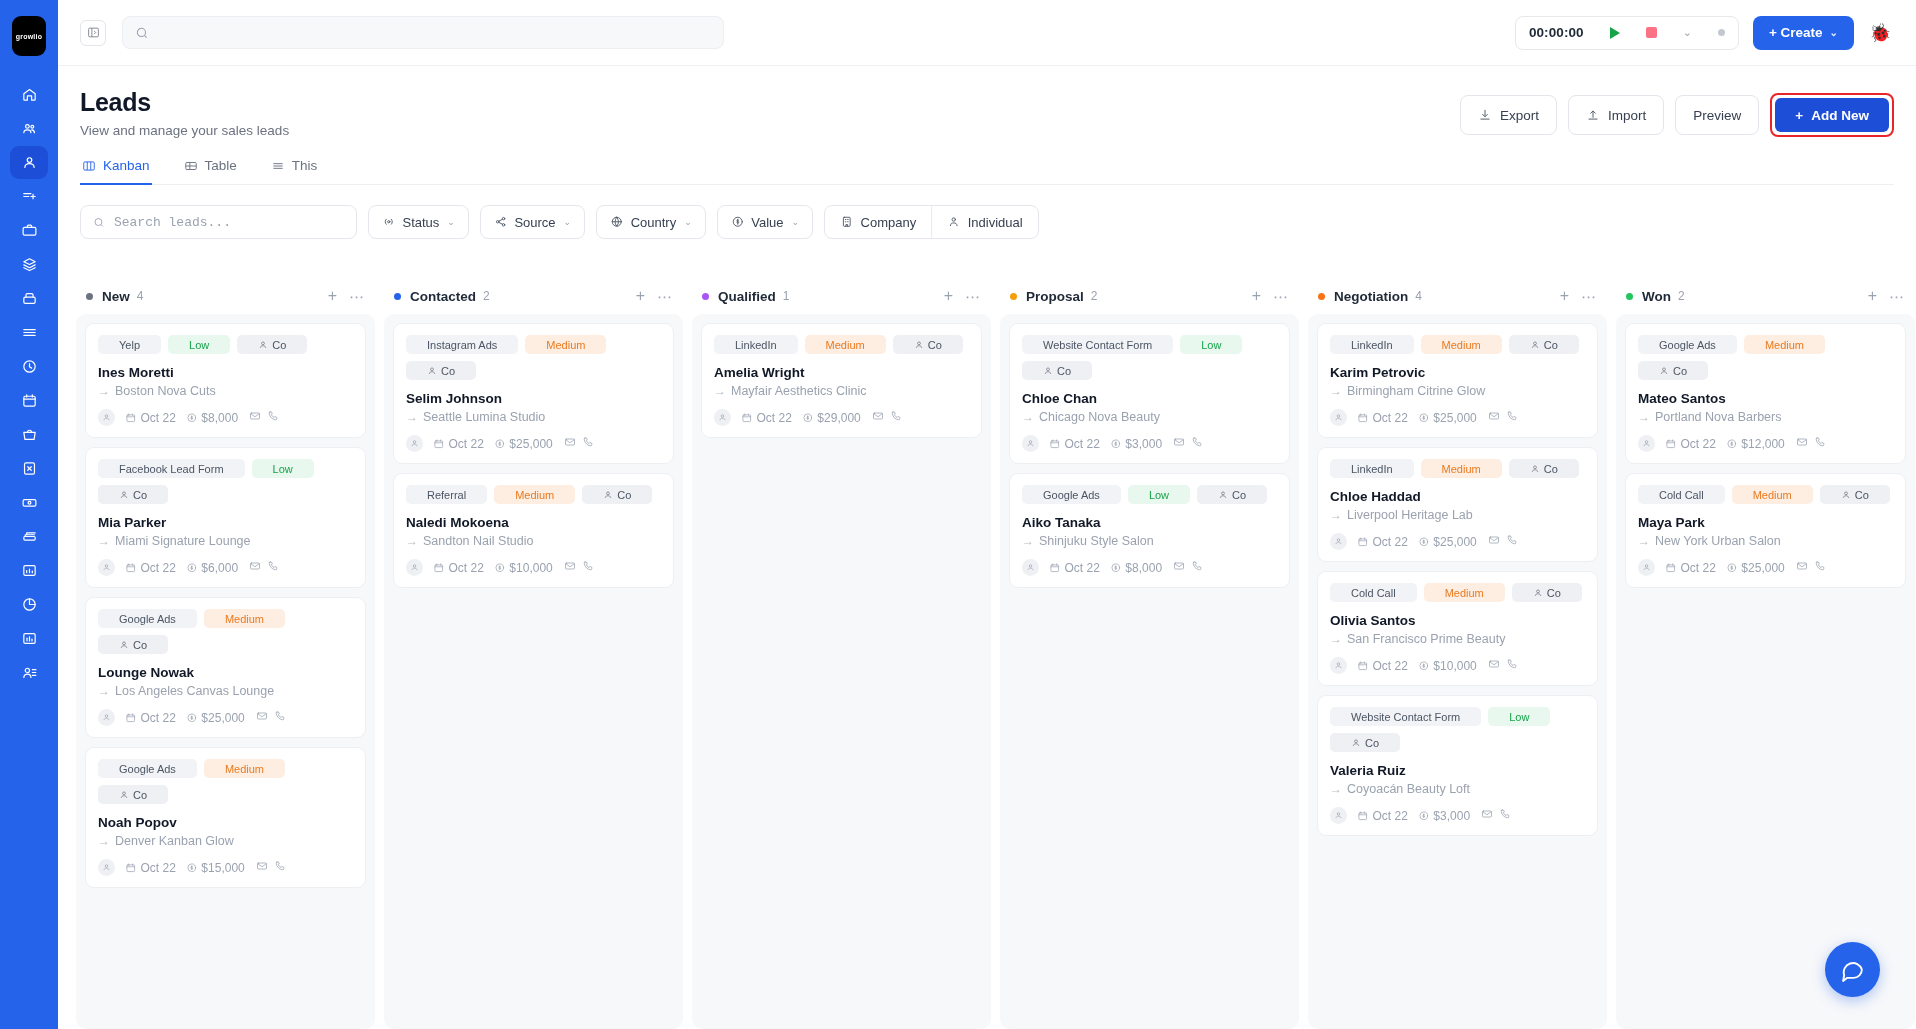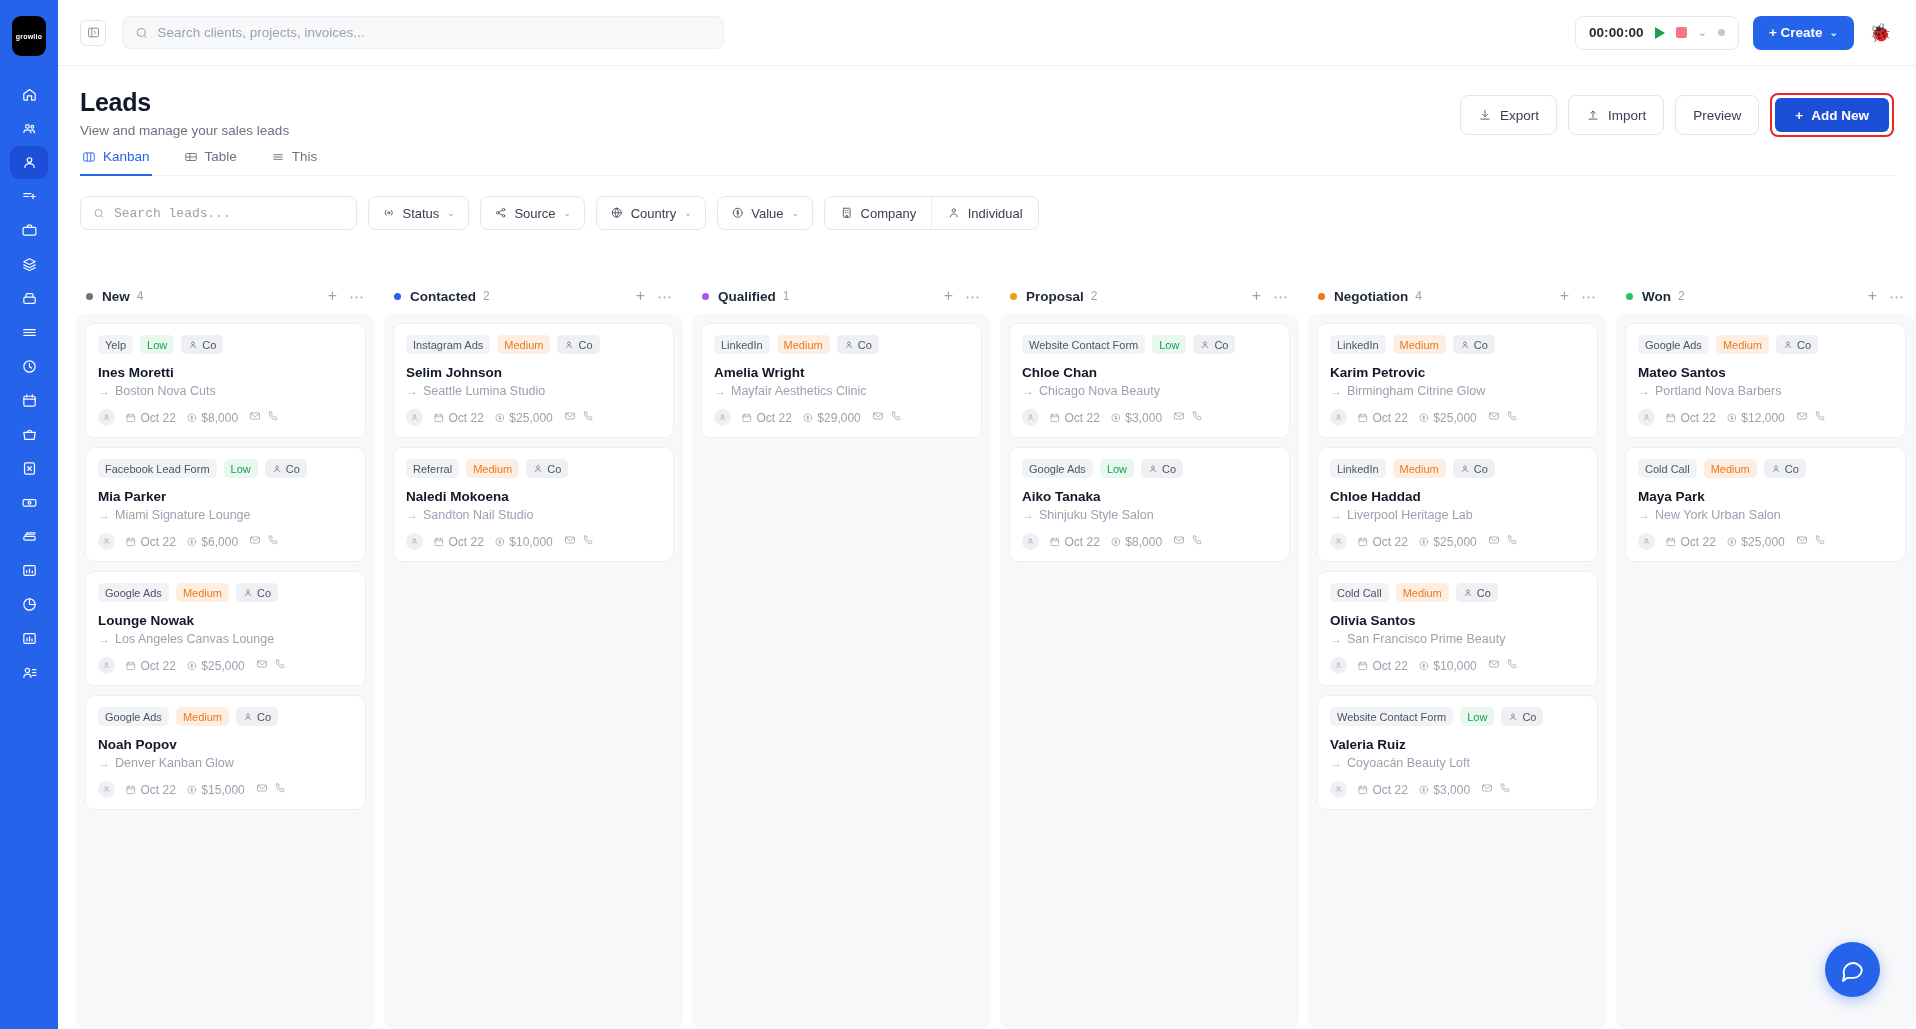--- a/index.html
+++ b/index.html
@@ -48,21 +48,21 @@
   }
   .global-search svg { width:14px;height:14px;stroke:#9aa2af;fill:none;stroke-width:1.8;}
   .global-search input {
     border:none; background:transparent; outline:none; font-size:13.5px;
     color:#374151; width:100%; font-family:inherit;
   }
   .global-search input::placeholder { color:#9aa2af; }
   .topbar-right { margin-left:auto; display:flex; align-items:center; gap:14px; }
   .timer {
     height:34px; border:1px solid #e6e8ec; border-radius:8px;
-    display:flex; align-items:center; gap:11px; padding:0 13px;
+    display:flex; align-items:center; gap:26px; padding:0 13px;
   }
   .timer .tval { font-size:13.5px; color:#1f2937; font-weight:600; letter-spacing:.1px;}
   .timer .play { width:0;height:0;border-left:10px solid #16a34a;border-top:6px solid transparent;border-bottom:6px solid transparent; cursor:pointer;}
   .timer .stop { width:11px;height:11px;background:#fb7185;border-radius:2px; cursor:pointer;}
   .timer .chev { color:#9aa2af; font-size:11px; cursor:pointer;}
   .timer .dot { width:7px;height:7px;border-radius:50%;background:#c3c8d0; }
   .btn-create {
     height:34px; background:#2563eb; color:#fff; border-radius:8px;
     display:flex; align-items:center; gap:7px; padding:0 16px;
     font-size:13.5px; font-weight:600; cursor:pointer; border:none;
@@ -82,21 +82,21 @@
     font-size:13.5px; color:#374151; cursor:pointer; font-family:inherit;
   }
   .btn-o svg { width:14px;height:14px;stroke:#4b5563;fill:none;stroke-width:1.6;stroke-linecap:round;stroke-linejoin:round;}
   .addnew-wrap { border:2.5px solid #e8262a; border-radius:8px; padding:3px; }
   .btn-primary {
     height:34px; background:#1d4ed8; color:#fff; border:none; border-radius:6px;
     display:flex; align-items:center; gap:8px; padding:0 20px;
     font-size:13.5px; font-weight:600; cursor:pointer; font-family:inherit;
   }
   
-  #tabs { display:flex; align-items:center; gap:30px; margin-top:11px; border-bottom:1px solid #edeff3;}
+  #tabs { display:flex; align-items:center; gap:30px; margin-top:20px; border-bottom:1px solid #edeff3;}
   .tab { display:flex; align-items:center; gap:7px; padding:0 2px 10px 2px;
          font-size:13.5px; color:#6b7280; cursor:pointer; border-bottom:2px solid transparent; margin-bottom:-1px;}
   .tab.active { color:#2563eb; border-bottom-color:#2563eb; font-weight:500;}
   .tab svg { width:14px;height:14px; fill:none; stroke-width:1.6; stroke:currentColor;}
   
   #filters { display:flex; align-items:center; gap:11px; margin-top:20px; }
   .search-leads {
     width:277px; height:34px; border:1px solid #e4e7ec; border-radius:8px;
     display:flex; align-items:center; padding:0 12px; gap:9px; background:#fff; cursor:text;
   }
@@ -132,21 +132,21 @@
   .col-actions .dots { font-size:15px; cursor:pointer; line-height:1; letter-spacing:1px;}
   .col-body {
     background:#f7f8fa; border-radius:10px; padding:9px; flex:1;
     display:flex; flex-direction:column; gap:9px; overflow:hidden;
   }
   .card {
     background:#fff; border:1px solid #edeff3; border-radius:9px;
     padding:11px 12px 11px 12px; cursor:pointer;
   }
   .chips { display:flex; flex-wrap:wrap; gap:7px; }
-  .chip { height:19px; border-radius:5px; padding:0 7px; font-size:11px;
+  .chip { height:19px; border-radius:5px; padding:0 21px; font-size:11px;
           display:inline-flex; align-items:center; gap:4px; white-space:nowrap;}
   .chip.src { background:#f1f3f6; color:#4b5563; }
   .chip.pri-low { background:#e8f8ee; color:#16a34a; }
   .chip.pri-medium { background:#fdeee1; color:#ea7a20; }
   .chip.type { background:#eef0f4; color:#4b5563; }
   .chip.type svg { width:10px;height:10px;stroke:#6b7280;fill:none;stroke-width:1.7;}
   .card-name { font-size:13.5px; font-weight:bold; color:#111827; margin-top:11px; }
   .card-company { font-size:12.5px; color:#9aa2af; margin-top:4px; display:flex; align-items:center; gap:5px;}
   .card-company .arr { font-size:12px; color:#b4bac3; }
   .card-meta { display:flex; align-items:center; gap:10px; margin-top:11px; color:#9aa2af; font-size:12px;}
@@ -303,21 +303,20 @@
         <rect x="3" y="4" width="18" height="16" rx="2"></rect>
         <path d="M9 4v16"></path>
         <path d="M13 9l3 3-3 3"></path>
       </svg>
   </div>
   <div class="global-search">
     <svg viewBox="0 0 24 24">
         <circle cx="11" cy="11" r="7"></circle>
         <path d="M20 20l-3.5-3.5"></path>
       </svg>
-    <input placeholder="Search clients, projects, invoices..." style="">
   </div>
   <div class="topbar-right">
     <div class="timer">
       <span class="tval">00:00:00</span>
       <span class="play"></span>
       <span class="stop"></span>
       <span class="chev">⌄</span>
       <span class="dot"></span>
     </div>
     <button class="btn-create">

